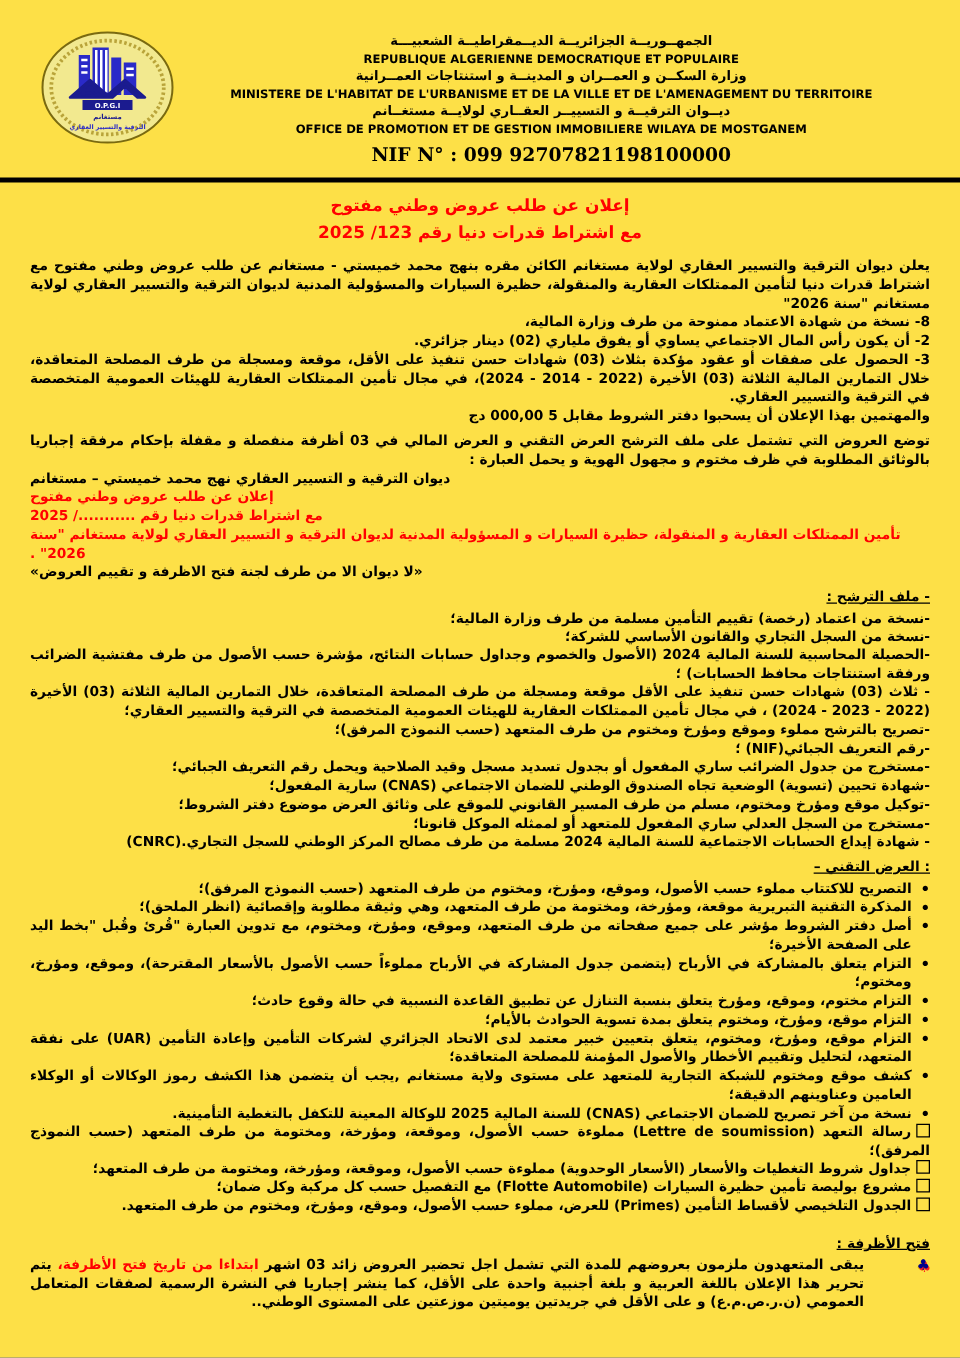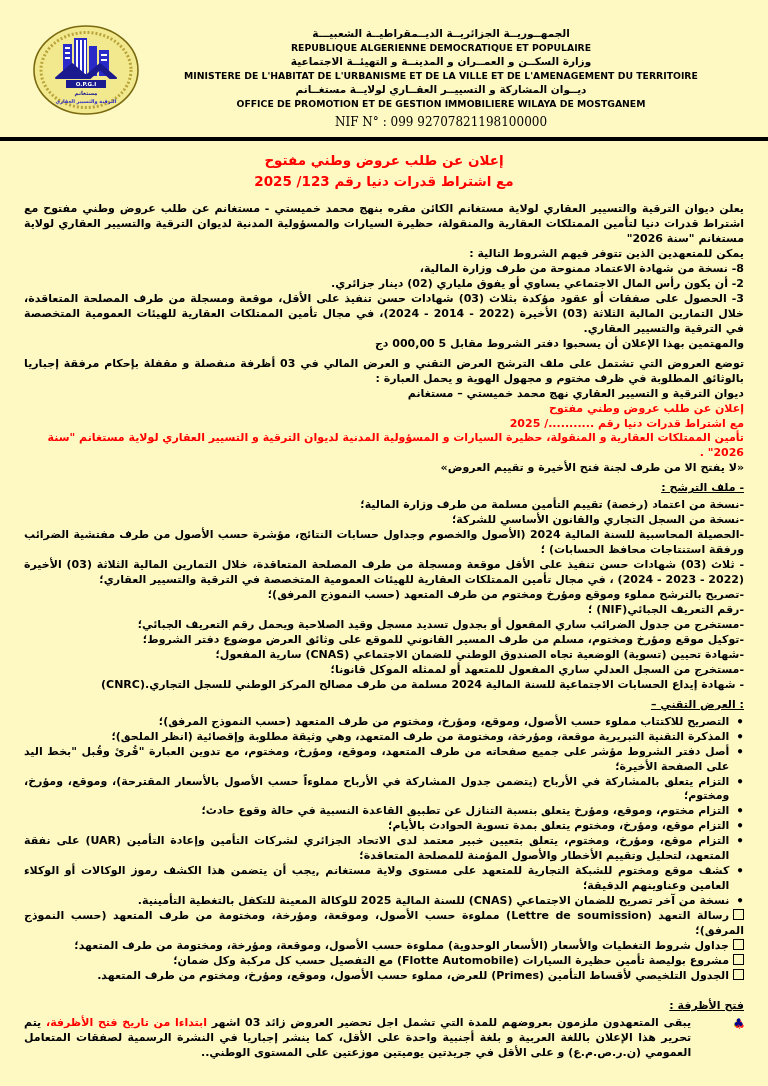--- a/index.html
+++ b/index.html
@@ -1,35 +1,35 @@
 <!DOCTYPE html>
 <html lang="ar"><head>
 <meta charset="utf-8">
 <style>
   html,body{margin:0;padding:0;background:#888;}
-  .page{width:768px;height:1086px;background:#fef9c3;margin:0 auto;position:relative;overflow:hidden;
+  .page{width:768px;height:1086px;background:#fde047;margin:0 auto;position:relative;overflow:hidden;
         font-family:"DejaVu Sans",sans-serif;color:#000;}
   
   .hdr{display:flex;align-items:flex-start;padding:24px 26px 0 32px;}
   .logo-wrap{width:108px;height:92px;flex:0 0 auto;}
   .hdr-text{flex:1;text-align:center;font-weight:bold;line-height:1.42;padding-top:2px;}
   .hdr-ar{font-size:10.5px;}
   .hdr-fr{font-size:9.3px;}
-  .nif{font-family:"DejaVu Serif",serif;font-size:12px;font-weight:normal;margin-top:4px;}
+  .nif{font-family:"DejaVu Serif",serif;font-size:15px;font-weight:bold;margin-top:4px;}
   .rule{height:4px;background:#000;margin:6px 0 0 0;}
   
   .doc-title{color:#ff0000;text-align:center;font-weight:bold;font-size:13.5px;line-height:1.55;margin-top:9px;}
   
   .main{direction:rtl;unicode-bidi:embed;padding:10px 24px 0 24px;font-size:11px;font-weight:bold;
         line-height:1.36;text-align:justify;}
   .main p{margin:0;}
   .gap-s{height:5px;}
   .gap-m{height:10px;}
   .red{color:#ff0000;}
-  .center-block{text-align:right;}
+  .center-block{text-align:left;}
   .center-block .red{color:#ff0000;}
   .sec-h{text-decoration:underline;display:inline-block;margin:5px 0 2px 0;}
   .blt{display:flex;gap:7px;}
   .blt .disc{flex:0 0 auto;font-size:12px;line-height:1.25;}
   .blt .txt{flex:1;}
   .cbx{display:inline-block;width:9px;height:9px;border:1.4px solid #000;margin-left:4px;vertical-align:-1px;}
   .club-line{display:flex;gap:4px;}
   .club{flex:0 0 auto;color:#00008b;text-shadow:1px 1.5px 0 #ff2020, -0.5px 0.5px 0 #e8c000;
         font-size:12px;line-height:1.2;}
   .tabgap{flex:0 0 34px;}
@@ -63,64 +63,63 @@
 
         <rect x="34" y="56" width="40" height="8" fill="#1b1b8f"></rect>
         <text x="54" y="62.3" font-size="5.5" fill="#ffffff" text-anchor="middle" font-family="DejaVu Sans, sans-serif" font-weight="bold">O.P.G.I</text>
         <text x="54" y="71" font-size="5.5" fill="#1b1b8f" text-anchor="middle" font-family="DejaVu Sans, sans-serif" font-weight="bold">مستغانم</text>
         <text x="54" y="79" font-size="5" fill="#2a2ac8" text-anchor="middle" font-family="DejaVu Sans, sans-serif" font-weight="bold">الترقية والتسيير العقاري</text>
       </svg>
     </div>
     <div class="hdr-text">
       <div class="hdr-ar">الجمهــوريــة الجزائريــة الديــمقراطيــة الشعبيـــة</div>
       <div class="hdr-fr">REPUBLIQUE ALGERIENNE DEMOCRATIQUE ET POPULAIRE</div>
-      <div class="hdr-ar">وزارة السكــن و العمــران و المدينــة و التهيئــة الاجتماعية</div>
+      <div class="hdr-ar">وزارة السكــن و العمــران و المدينــة و استنتاجات العمــرانية</div>
       <div class="hdr-fr">MINISTERE DE L'HABITAT  DE L'URBANISME ET DE LA VILLE ET DE L'AMENAGEMENT DU TERRITOIRE</div>
-      <div class="hdr-ar">ديــوان المشاركة و التسييــر العقــاري لولايــة مستغــانم</div>
+      <div class="hdr-ar">ديــوان الترقيــة و التسييــر العقــاري لولايــة مستغــانم</div>
       <div class="hdr-fr">OFFICE DE PROMOTION ET DE GESTION IMMOBILIERE  WILAYA DE MOSTGANEM</div>
       <div class="nif">NIF N° : 099 92707821198100000</div>
     </div>
   </div>
   <div class="rule"></div>
 
   <div class="doc-title">
     <div>إعلان عن طلب عروض وطني مفتوح</div>
     <div>مع اشتراط قدرات دنيا رقم 123/ 2025</div>
   </div>
 
   <div class="main">
 
     <p>يعلن ديوان الترقية والتسيير العقاري لولاية مستغانم الكائن مقره بنهج محمد خميستي - مستغانم عن طلب عروض وطني مفتوح مع اشتراط قدرات دنيا لتأمين الممتلكات العقارية والمنقولة، حظيرة السيارات والمسؤولية المدنية لديوان الترقية والتسيير العقاري لولاية مستغانم "سنة 2026"</p>
-    <p>يمكن للمتعهدين الذين تتوفر فيهم الشروط التالية :</p>
     <p>8- نسخة من شهادة الاعتماد ممنوحة من طرف وزارة المالية،</p>
     <p>2- أن يكون رأس المال الاجتماعي يساوي أو يفوق ملياري (02) دينار جزائري.</p>
     <p>3- الحصول على صفقات أو عقود مؤكدة بثلاث (03) شهادات حسن تنفيذ على الأقل، موقعة ومسجلة من طرف المصلحة المتعاقدة، خلال التمارين المالية الثلاثة (03) الأخيرة (2022 - 2014 - 2024)، في مجال تأمين الممتلكات العقارية للهيئات العمومية المتخصصة في الترقية والتسيير العقاري.</p>
     <p>والمهتمين بهذا الإعلان أن يسحبوا دفتر الشروط مقابل  5 000,00 دج</p>
 
     <div class="gap-s"></div>
     <p>توضع العروض التي تشتمل على  ملف الترشح العرض التقني و العرض المالي في 03 أظرفة منفصلة و مقفلة بإحكام مرفقة إجباريا بالوثائق المطلوبة  في ظرف مختوم و مجهول الهوية و يحمل العبارة :</p>
 
     <div class="center-block">
       <div>ديوان الترقية و التسيير العقاري نهج محمد خميستي – مستغانم</div>
       <div class="red">إعلان عن طلب عروض وطني مفتوح</div>
       <div class="red">مع اشتراط قدرات دنيا رقم .........../ 2025</div>
       <div class="red">تأمين الممتلكات العقارية و المنقولة، حظيرة السيارات و المسؤولية المدنية لديوان الترقية و التسيير العقاري لولاية مستغانم "سنة 2026" .</div>
-      <div>«لا يفتح الا من طرف لجنة فتح الأخيرة  و تقييم العروض»</div>
+      <div>«لا ديوان الا من طرف لجنة فتح الاظرفة  و تقييم العروض»</div>
     </div>
 
     <div><span class="sec-h">- ملف الترشح :</span></div>
     <p>-نسخة من اعتماد (رخصة) تقييم التأمين مسلمة من طرف وزارة المالية؛</p>
     <p>-نسخة من السجل التجاري والقانون الأساسي للشركة؛</p>
     <p>-الحصيلة المحاسبية للسنة المالية 2024 (الأصول والخصوم وجداول حسابات النتائج، مؤشرة حسب الأصول من طرف مفتشية الضرائب ورفقة استنتاجات محافظ الحسابات) ؛</p>
     <p>- ثلاث (03) شهادات حسن تنفيذ على الأقل موقعة ومسجلة من طرف المصلحة المتعاقدة، خلال التمارين المالية الثلاثة (03) الأخيرة (2022 - 2023 - 2024) ، في مجال تأمين الممتلكات العقارية للهيئات العمومية المتخصصة في الترقية والتسيير العقاري؛</p>
     <p>-تصريح بالترشح مملوء وموقع ومؤرخ ومختوم من طرف المتعهد (حسب النموذج المرفق)؛</p>
     <p>-رقم التعريف الجبائي(NIF) ؛</p>
     <p>-مستخرج من جدول الضرائب ساري المفعول أو بجدول تسديد مسجل وقيد الصلاحية ويحمل رقم التعريف الجبائي؛</p>
+    <p>-شهادة تحيين (تسوية) الوضعية تجاه الصندوق الوطني للضمان الاجتماعي (CNAS) سارية المفعول؛</p>
     <p>-توكيل موقع ومؤرخ ومختوم، مسلم من طرف المسير القانوني للموقع على وثائق العرض موضوع دفتر الشروط؛</p>
-    <p>-شهادة تحيين (تسوية) الوضعية تجاه الصندوق الوطني للضمان الاجتماعي (CNAS) سارية المفعول؛</p>
     <p>-مستخرج من السجل العدلي ساري المفعول للمتعهد أو لممثله الموكل قانونا؛</p>
     <p>- شهادة إيداع الحسابات الاجتماعية للسنة المالية 2024 مسلمة من طرف مصالح المركز الوطني للسجل التجاري.(CNRC)</p>
 
     <div><span class="sec-h">: العرض التقني –</span></div>
     <div class="blt">
         <span class="disc">•</span>
         <span class="txt">التصريح للاكتتاب مملوء حسب الأصول، وموقع، ومؤرخ، ومختوم من طرف المتعهد (حسب النموذج المرفق)؛</span>
       </div>
     <div class="blt">
         <span class="disc">•</span>

